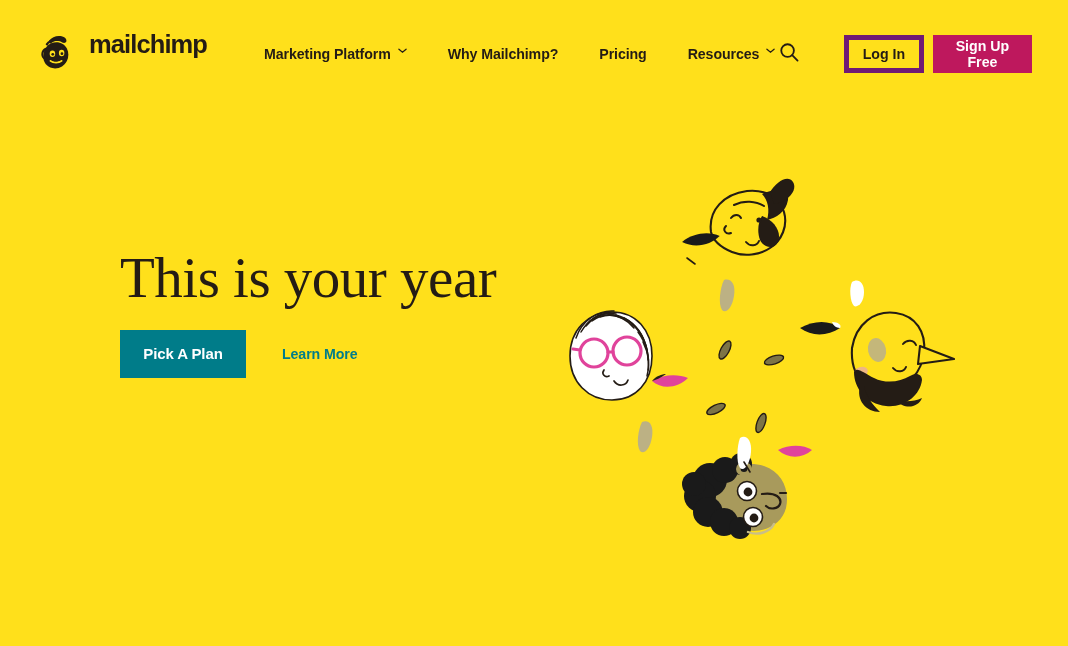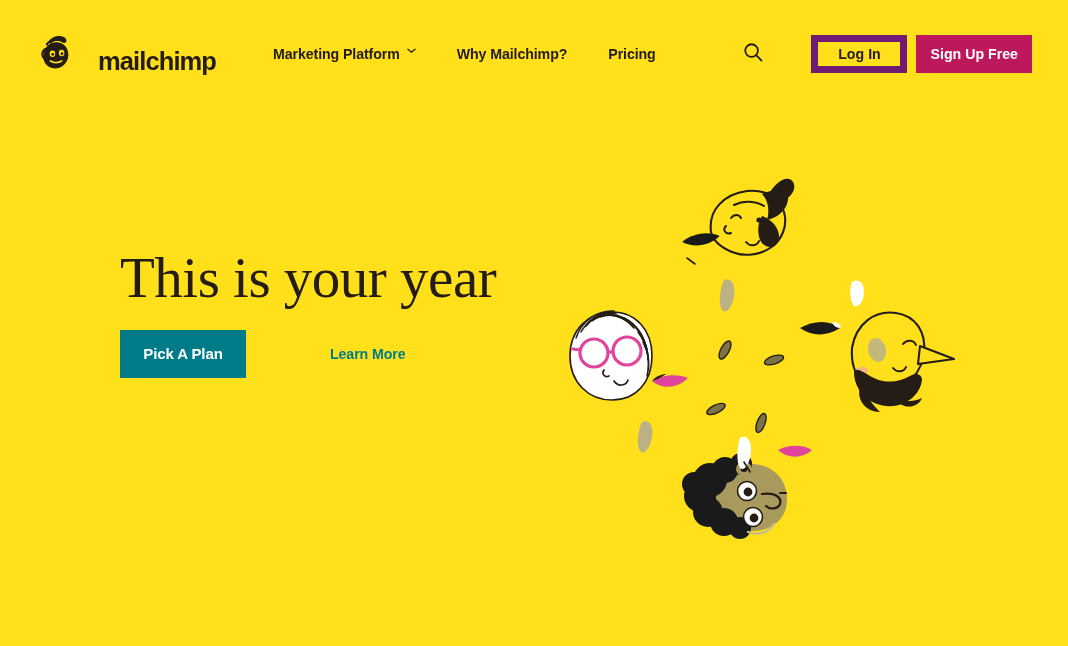--- a/index.html
+++ b/index.html
@@ -24,22 +24,22 @@
     top: 0; left: 0;
     width: 1068px;
     height: 108px;
     display: flex;
     align-items: center;
     padding: 0 36px 0 38px;
   }
 
   .logo {
     display: flex;
-    align-items: flex-end;
-    gap: 18px;
+    align-items: flex-start;
+    gap: 9px;
     margin-top: -2px;
     cursor: pointer;
   }
   .logo-mark { width: 42px; height: 42px; display: block; }
   .logo-word {
     font-size: 25.5px;
     font-weight: bold;
     letter-spacing: -0.9px;
     color: #241C15;
     line-height: 1;
@@ -86,21 +86,21 @@
     align-items: center;
     justify-content: center;
     background: none;
     border: none;
     cursor: pointer;
     margin-right: 41px;
   }
   .btn-login {
     width: 96px;
     height: 38px;
-    border: 7px solid #701a75;
+    border: 5px solid #701a75;
     background: transparent;
     color: #241C15;
     font-size: 14.2px;
     font-weight: bold;
     font-family: "Liberation Sans", sans-serif;
     cursor: pointer;
     display: flex;
     align-items: center;
     justify-content: center;
     margin-right: 9px;
@@ -140,21 +140,20 @@
     font-size: 19.5px;
     line-height: 1.35;
     color: #241C15;
     letter-spacing: -0.15px;
     max-width: 405px;
     margin-bottom: 28px;
   }
   .hero-actions {
     display: flex;
     align-items: center;
-    gap: 48px;
   }
   .btn-plan {
     width: 126px;
     height: 48px;
     background: #007C89;
     color: #ffffff;
     border: none;
     font-size: 15px;
     font-weight: bold;
     font-family: "Liberation Sans", sans-serif;
@@ -228,20 +227,28 @@
     </div>
 
     <div class="nav-item">
       <span>Why Mailchimp?</span>
     </div>
 
     <div class="nav-item">
       <span>Pricing</span>
     </div>
 
+    <div class="nav-item">
+      <span>Resources</span>
+      <span class="chev">
+        <svg viewBox="0 0 10 6" width="9" height="6">
+            <path d="M1 1l4 3.4L9 1" stroke="#241C15" stroke-width="1.4" fill="none" stroke-linecap="round"></path>
+          </svg>
+      </span>
+    </div>
 
   </nav>
 
   <div class="header-right">
     <button class="search-btn">
       <span>
         <svg viewBox="0 0 24 24" width="23" height="23" aria-hidden="true">
           <circle cx="10" cy="10" r="6.6" fill="none" stroke="#241C15" stroke-width="1.9"></circle>
           <line x1="14.8" y1="14.8" x2="20.4" y2="20.4" stroke="#241C15" stroke-width="1.9" stroke-linecap="round"></line>
         </svg>

